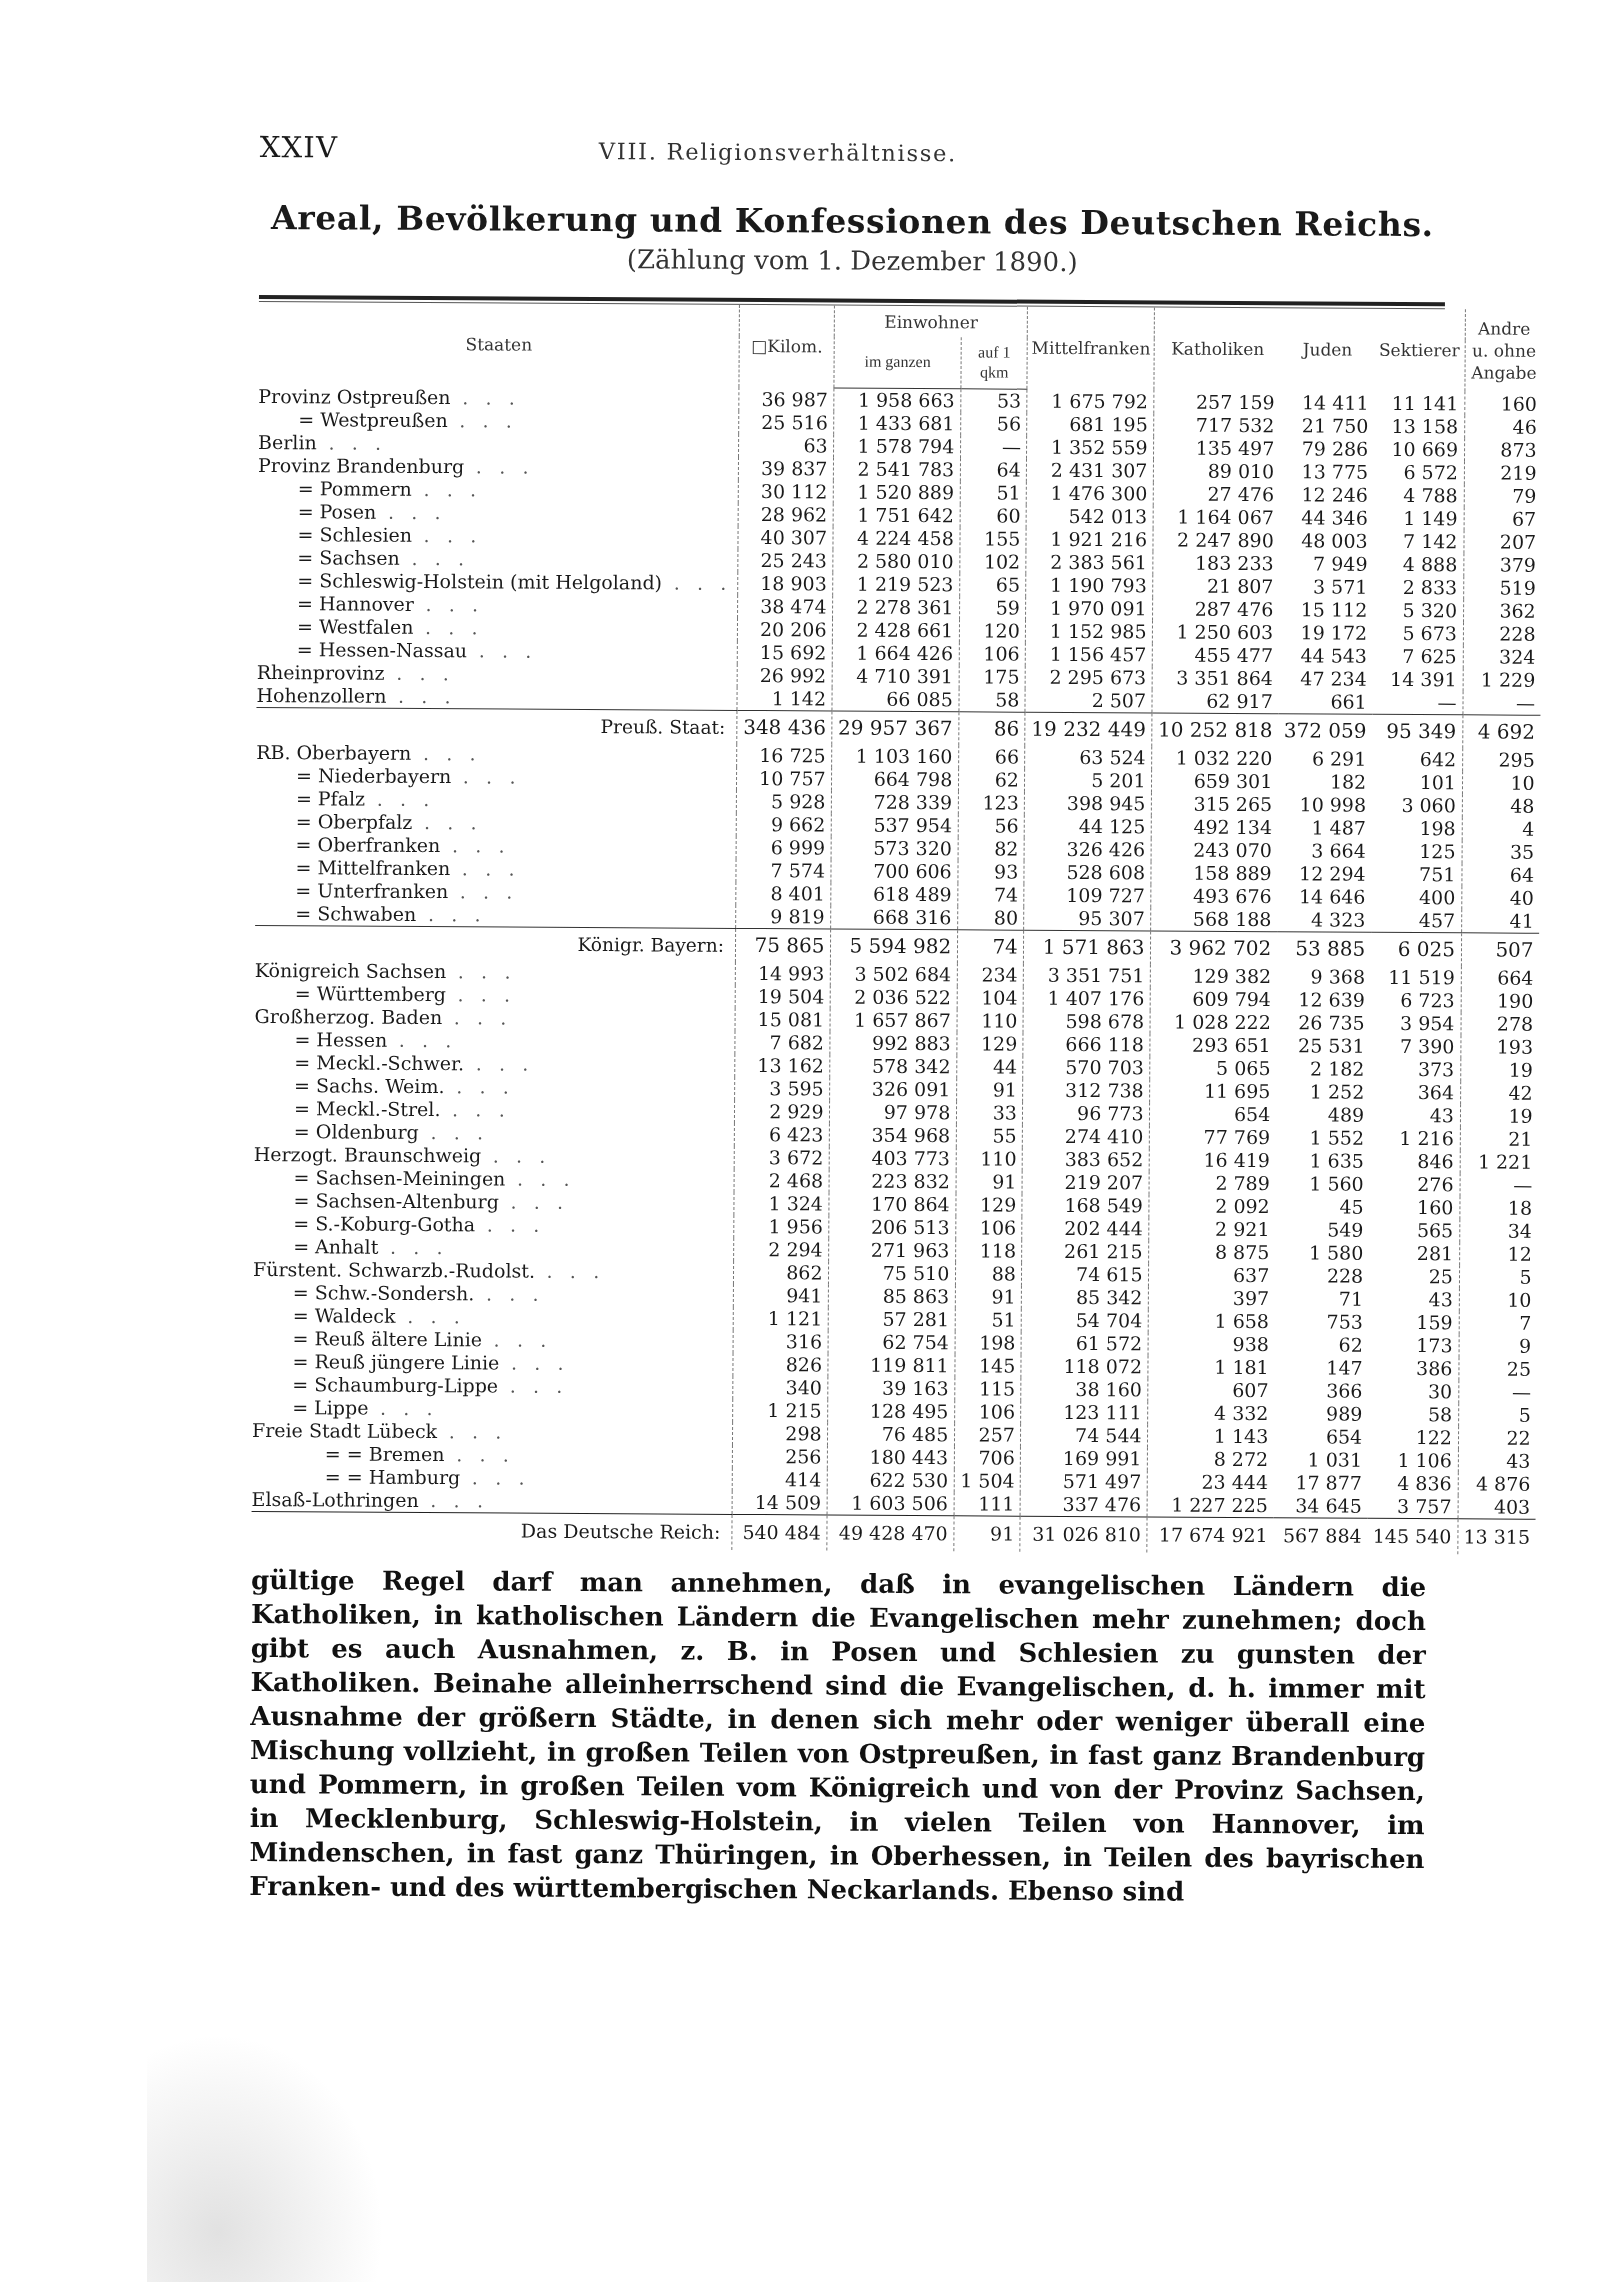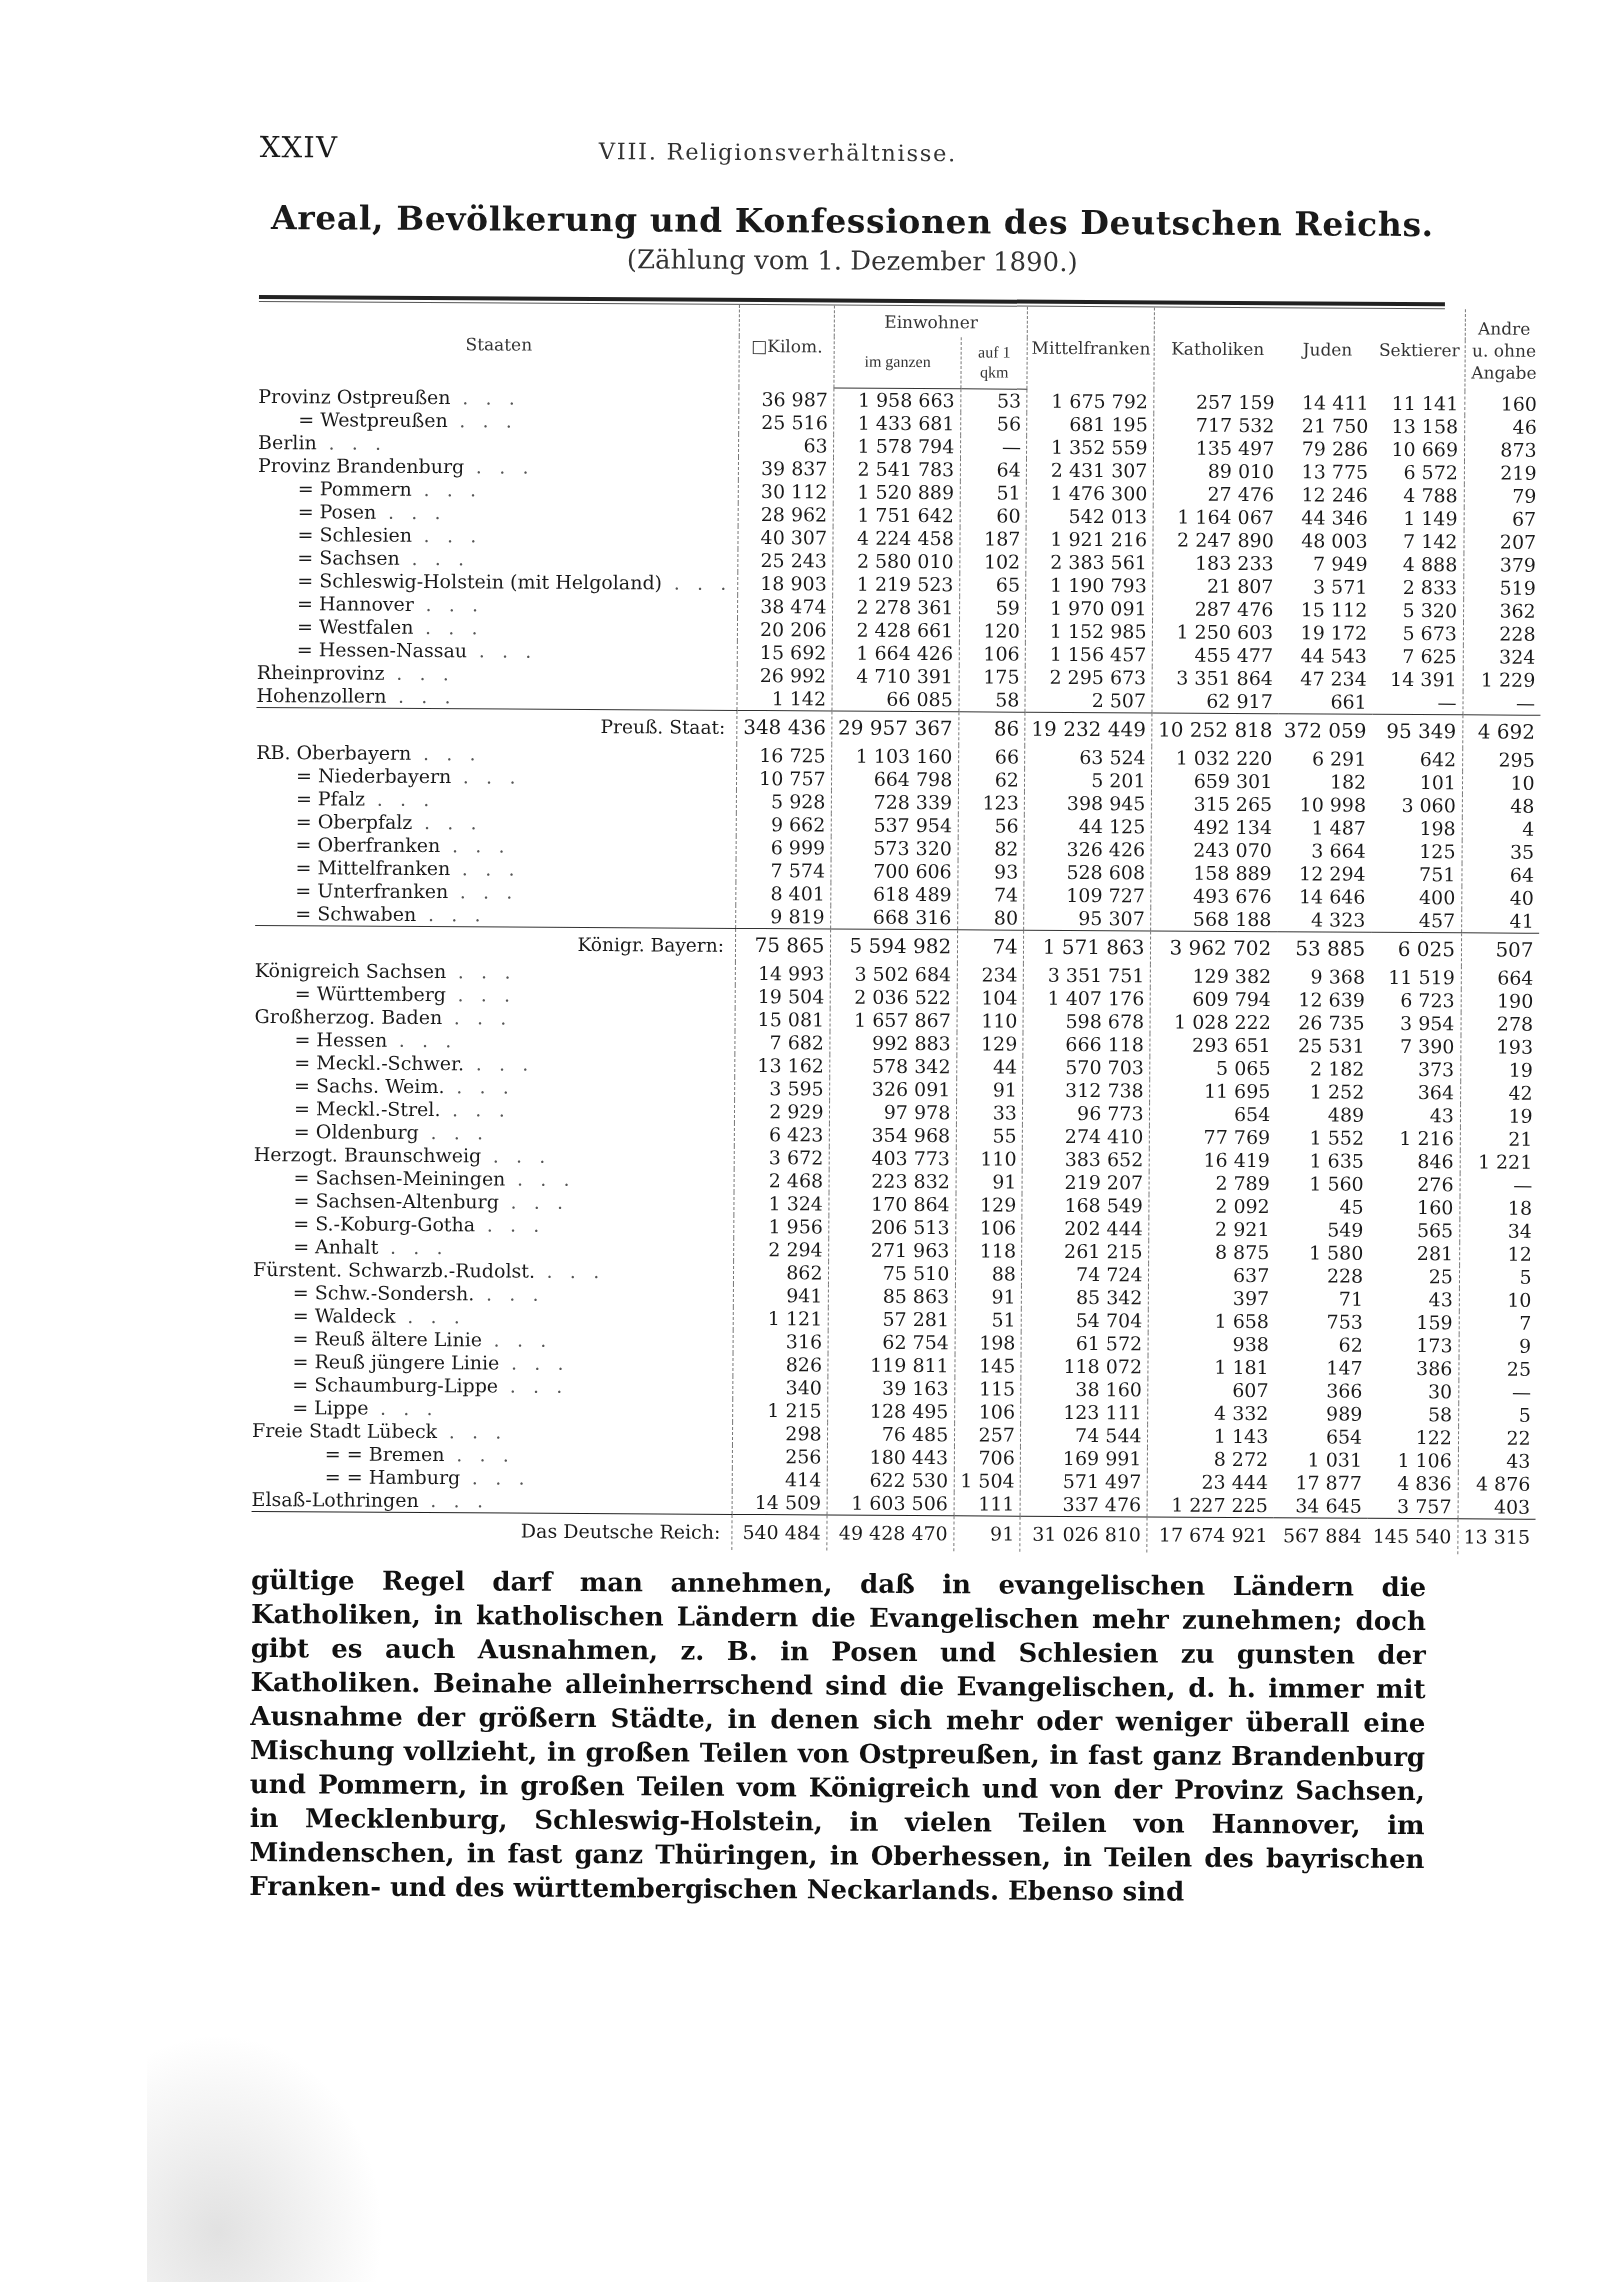--- a/index.html
+++ b/index.html
@@ -138,21 +138,21 @@
           <td class="sep">542 013</td>
           <td class="sep">1 164 067</td>
           <td>44 346</td>
           <td>1 149</td>
           <td class="sep">67</td>
         </tr>
         <tr>
           <td class="name"><span class="indent1">= Schlesien</span><span class="dots"> . . .</span></td>
           <td class="sep">40 307</td>
           <td class="sep">4 224 458</td>
-          <td class="sep">187</td>
+          <td class="sep">155</td>
           <td class="sep">1 921 216</td>
           <td class="sep">2 247 890</td>
           <td>48 003</td>
           <td>7 142</td>
           <td class="sep">207</td>
         </tr>
         <tr>
           <td class="name"><span class="indent1">= Sachsen</span><span class="dots"> . . .</span></td>
           <td class="sep">25 243</td>
           <td class="sep">2 580 010</td>
@@ -480,21 +480,21 @@
           <td class="sep">8 875</td>
           <td>1 580</td>
           <td>281</td>
           <td class="sep">12</td>
         </tr>
         <tr>
           <td class="name"><span class="">Fürstent. Schwarzb.-Rudolst.</span><span class="dots"> . . .</span></td>
           <td class="sep">862</td>
           <td class="sep">75 510</td>
           <td class="sep">88</td>
-          <td class="sep">74 724</td>
+          <td class="sep">74 615</td>
           <td class="sep">637</td>
           <td>228</td>
           <td>25</td>
           <td class="sep">5</td>
         </tr>
         <tr>
           <td class="name"><span class="indent1">= Schw.-Sondersh.</span><span class="dots"> . . .</span></td>
           <td class="sep">941</td>
           <td class="sep">85 863</td>
           <td class="sep">91</td>

